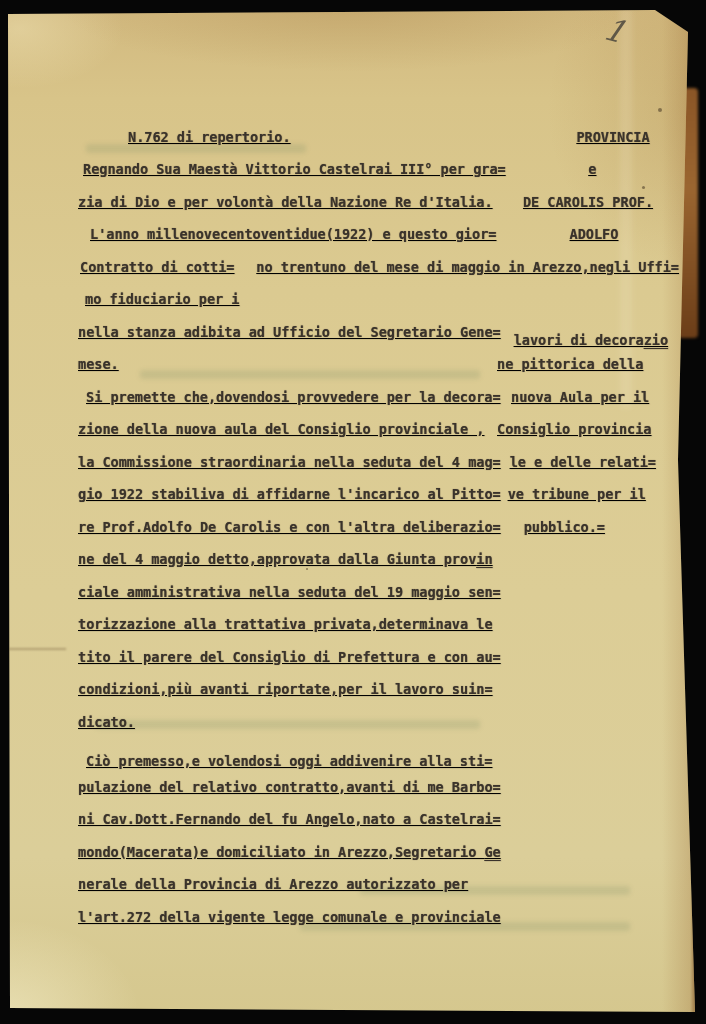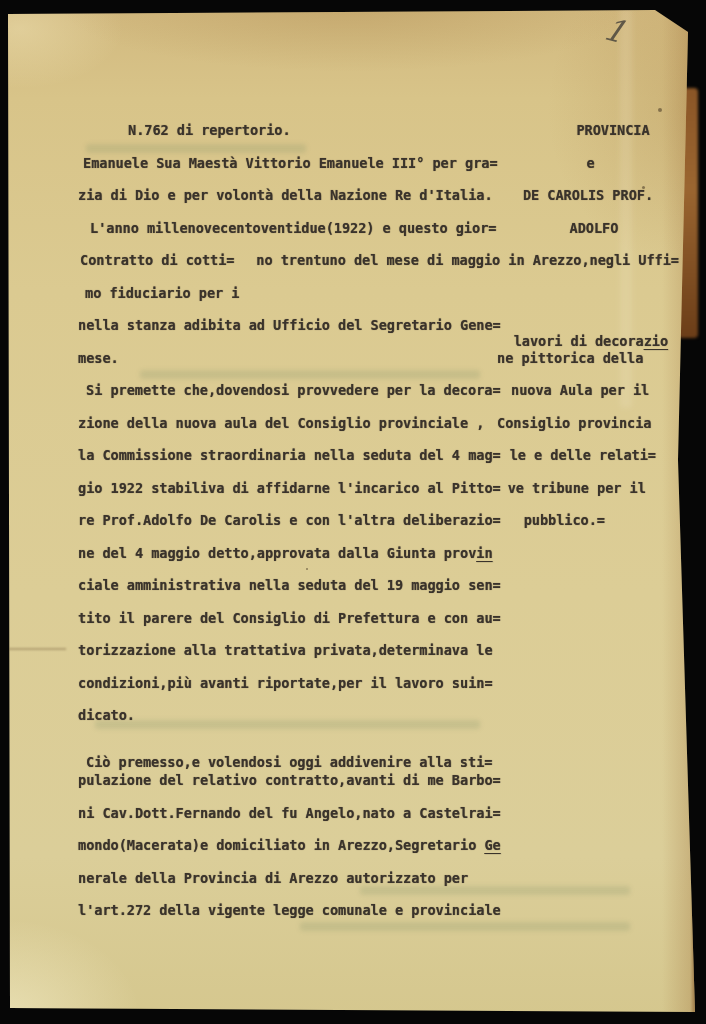--- a/index.html
+++ b/index.html
@@ -51,21 +51,21 @@
   
   .pencil{
     position:absolute;left:600px;top:6px;width:30px;height:44px;
     font-family:"DejaVu Serif","Liberation Serif",serif;
     font-style:italic;font-size:31px;font-weight:normal;
     color:rgba(74,69,60,0.85);
     transform:rotate(14deg) skewX(-10deg);
   }
   
   .lines{position:absolute;left:72px;top:112px;width:601px;}
-  .row{display:flex;height:32.5px;}
+  .row{display:flex;height:32.5px;align-items:center;text-decoration:underline;}
   .cell{white-space:pre;}
   .body{flex:0 0 419px;overflow:visible;}
   .margin{flex:1 1 auto;min-width:0;}
   .margin.center{text-align:center;}
   .txt{
     font-size:13.5px;font-weight:bold;letter-spacing:0;
     color:#3a332b;
     text-shadow:0 0 1px rgba(58,51,43,0.55),0.5px 0.4px 0 rgba(58,51,43,0.28);
   }
   .u{text-decoration:underline;text-underline-offset:3px;}
@@ -92,21 +92,21 @@
   <div class="speck" style="left:300px;top:560px;width:2px;height:2px;"></div>
 
   <div class="pencil">1</div>
 
   <div class="lines" id="lines">
       <div class="row">
         <div class="cell body" style="padding-left: 50px;"><span class="txt">N.762 di repertorio.</span></div>
         <div class="cell margin center"><span class="txt">PROVINCIA</span></div>
       </div>
       <div class="row">
-        <div class="cell body" style="padding-left: 5px;"><span class="txt">Emanuele Sua Maestà Vittorio Emanuele III° per gra=</span></div>
+        <div class="cell body" style="padding-left: 5px;"><span class="txt">Regnando Sua Maestà Vittorio Castelrai III° per gra=</span></div>
         <div class="cell margin center"><span class="txt">e</span></div>
       </div>
       <div class="row">
         <div class="cell body"><span class="txt">zia di Dio e per volontà della Nazione Re d'Italia.</span></div>
         <div class="cell margin center"><span class="txt">DE CAROLIS PROF.</span></div>
       </div>
       <div class="row">
         <div class="cell body" style="padding-left: 12px;"><span class="txt">L'anno millenovecentoventidue(1922) e questo gior=</span></div>
         <div class="cell margin center"><span class="txt">ADOLFO</span></div>
       </div>
@@ -147,25 +147,25 @@
       </div>
       <div class="row">
         <div class="cell body"><span class="txt">ne del 4 maggio detto,approvata dalla Giunta prov</span><span class="txt u">in</span></div>
         <div class="cell margin"></div>
       </div>
       <div class="row">
         <div class="cell body"><span class="txt">ciale amministrativa nella seduta del 19 maggio sen=</span></div>
         <div class="cell margin"></div>
       </div>
       <div class="row">
-        <div class="cell body"><span class="txt">tito il parere del Consiglio di Prefettura e con au=</span></div>
+        <div class="cell body"><span class="txt">torizzazione alla trattativa privata,determinava le</span></div>
         <div class="cell margin"></div>
       </div>
       <div class="row">
-        <div class="cell body"><span class="txt">torizzazione alla trattativa privata,determinava le</span></div>
+        <div class="cell body"><span class="txt">tito il parere del Consiglio di Prefettura e con au=</span></div>
         <div class="cell margin"></div>
       </div>
       <div class="row">
         <div class="cell body"><span class="txt">condizioni,più avanti riportate,per il lavoro suin=</span></div>
         <div class="cell margin"></div>
       </div>
       <div class="row">
         <div class="cell body"><span class="txt">dicato.</span></div>
         <div class="cell margin"></div>
       </div>

